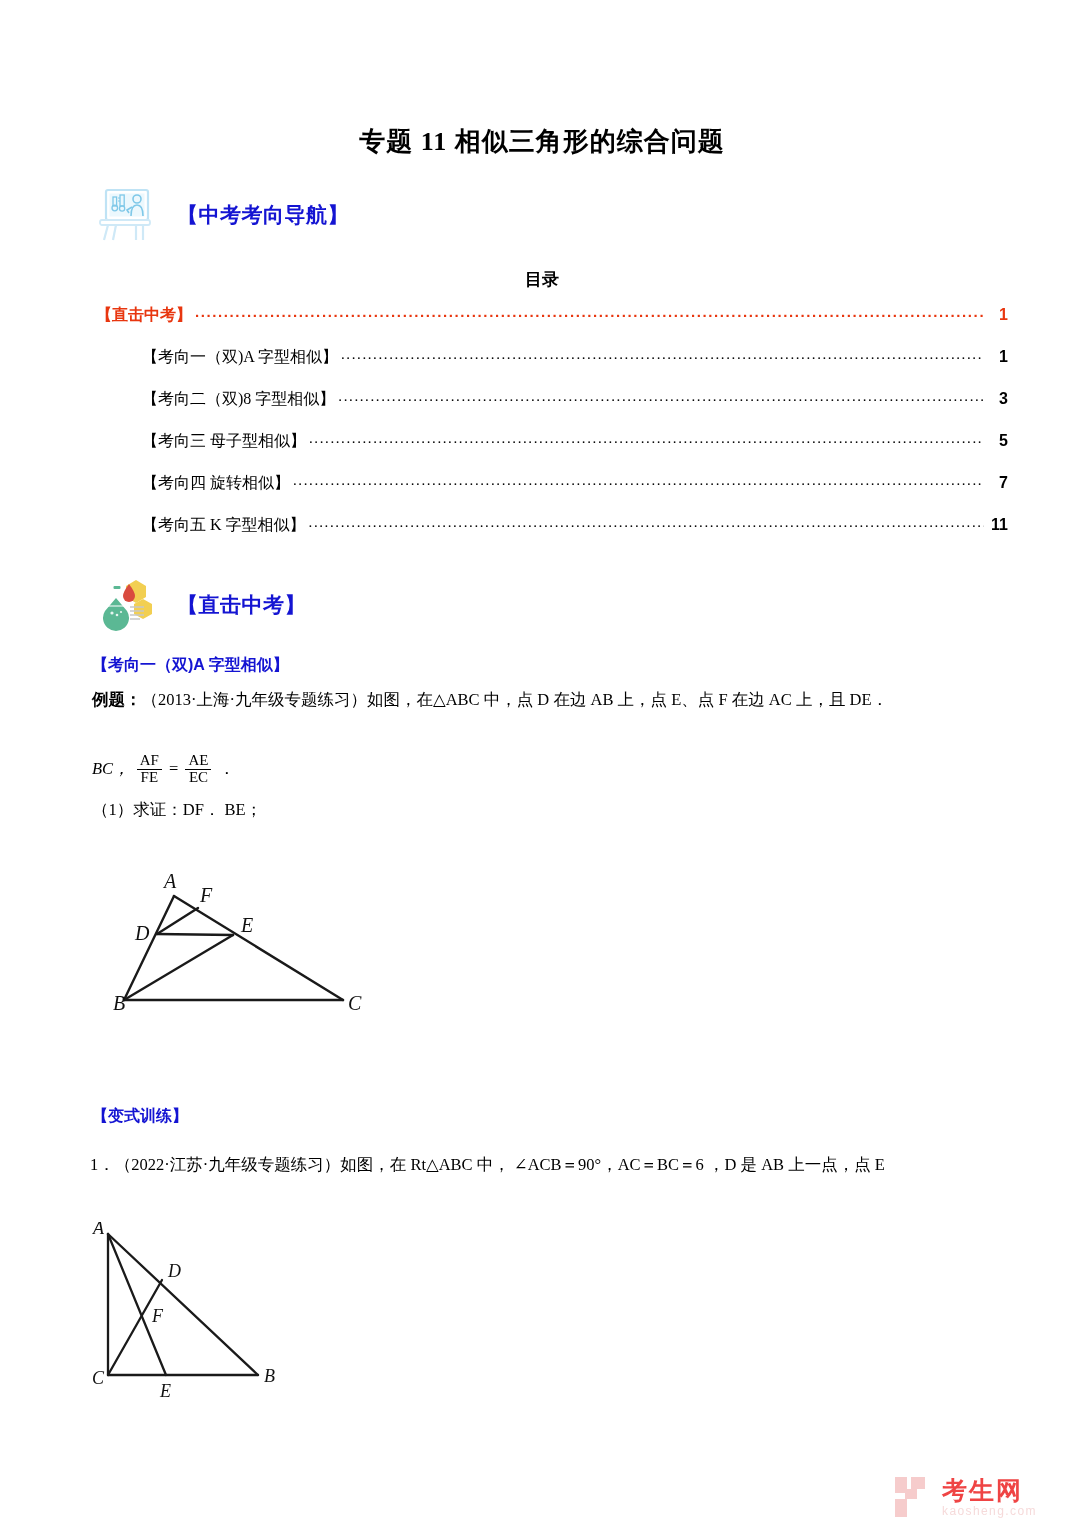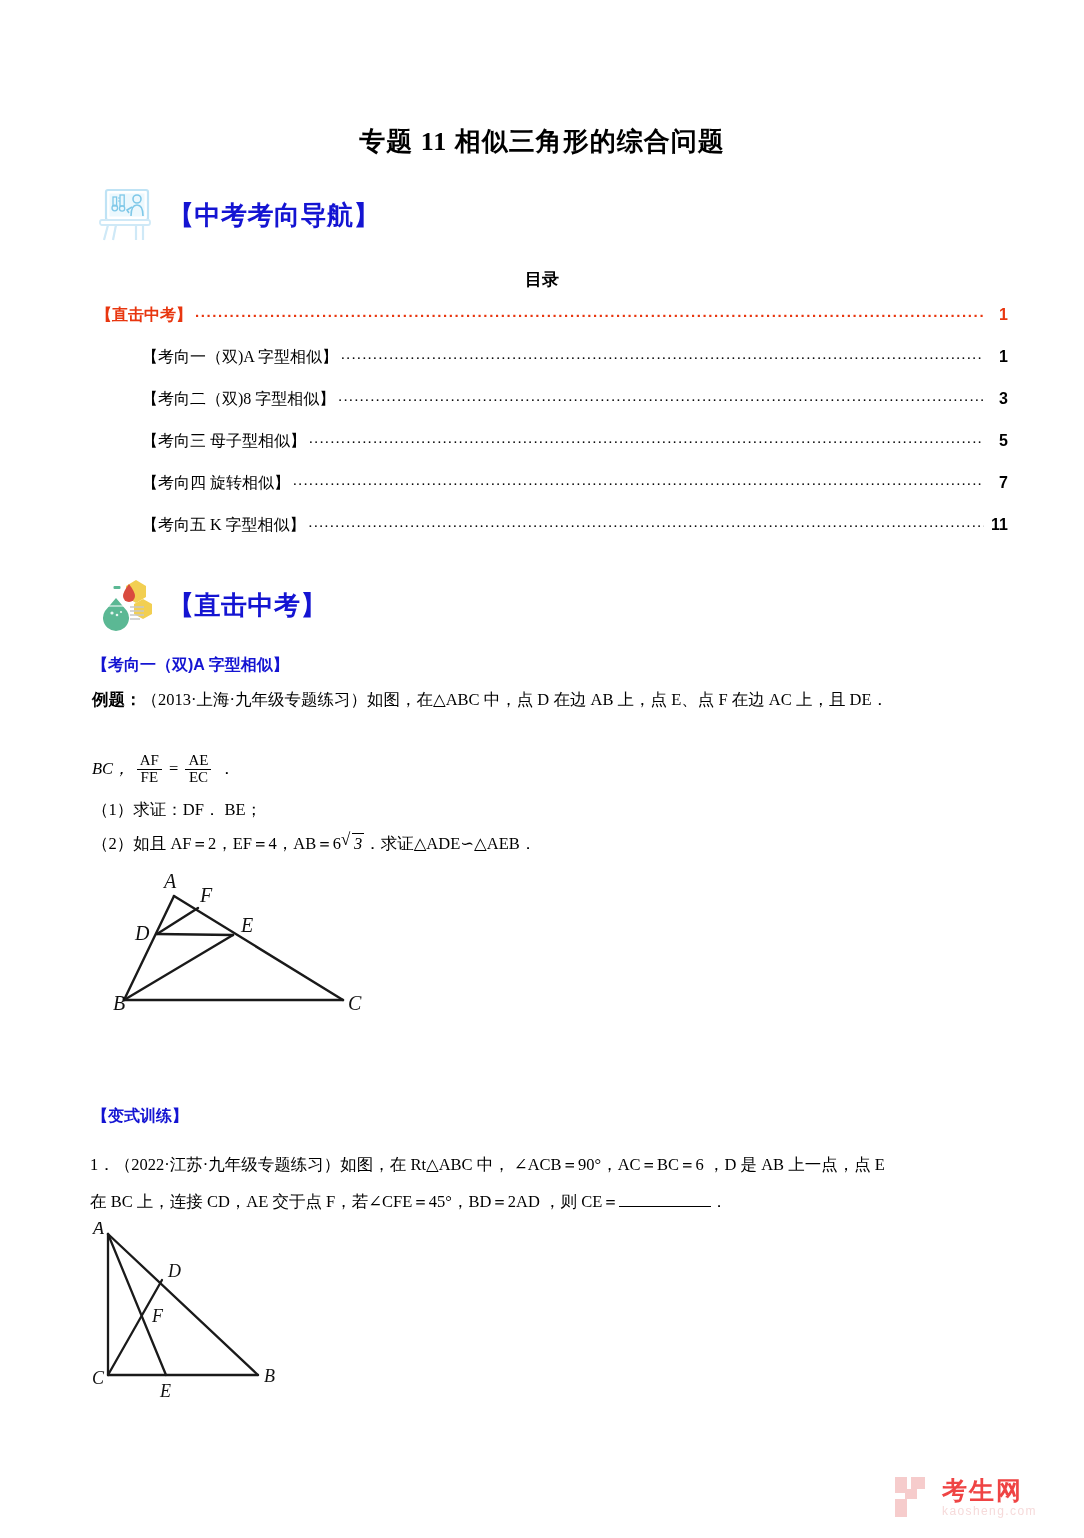--- a/index.html
+++ b/index.html
@@ -40,24 +40,24 @@
     display: flex;
     align-items: center;
   }
   .icon-heading .icon-box {
     width: 62px;
     height: 58px;
     flex: 0 0 62px;
     position: relative;
   }
   .icon-heading .heading-text {
-    font-size: 26px;
+    font-size: 21px;
     font-weight: bold;
     color: #1414d2;
-    margin-left: 10px;
+    margin-left: 19px;
     font-family: "Liberation Sans", "DejaVu Sans", sans-serif;
     letter-spacing: 0.5px;
   }
 
   #heading-nav { top: 186px; left: 96px; }
   #heading-exam { top: 576px; left: 96px; }
 
   
   .toc-title {
     position: absolute;
@@ -327,23 +327,20 @@
     <span>=</span>
     <span class="frac">
       <span class="num">AE</span>
       <span class="den">EC</span>
     </span>
     <span>．</span>
   </div>
 
   <div class="body-line" style="top:800px; left:92px;">（1）求证：DF．  BE；</div>
 
-  <div class="body-line" style="top:832px; left:92px;">
-    <span>（2）如且 AF＝2，EF＝4，AB＝6</span><span class="sqrt"><span class="rad">3</span></span><span>．求证△ADE∽△AEB．</span>
-  </div>
 
   <div class="figure" style="top:870px; left:100px;">
     <svg width="300" height="160" viewBox="0 0 300 160">
 
       <g stroke="#1a1a1a" stroke-width="2.4" fill="none" stroke-linecap="round">
         <path d="M74 26 L24 130"></path>
         <path d="M24 130 L243 130"></path>
         <path d="M243 130 L74 26"></path>
         <path d="M57 64 L133 65"></path>
         <path d="M57 64 L98 38"></path>
@@ -359,23 +356,20 @@
       </g>
     </svg>
   </div>
 
   <div class="sub-head" id="biansh-1">【变式训练】</div>
 
   <div class="body-line" style="top:1155px; left:90px;">
     <span>1．</span><span>（2022·江苏·九年级专题练习）</span><span>如图，在 Rt△ABC 中， ∠ACB＝90°，AC＝BC＝6 ，D 是 AB 上一点，点 E</span>
   </div>
 
-  <div class="body-line" style="top:1192px; left:90px;">
-    <span>在 BC 上，连接 CD，AE 交于点 F，若∠CFE＝45°，BD＝2AD ，则 CE＝</span><span class="blank-line"></span><span>．</span>
-  </div>
 
   <div class="figure" style="top:1222px; left:88px;">
     <svg width="240" height="200" viewBox="0 0 240 200">
 
       <g stroke="#1a1a1a" stroke-width="2.3" fill="none" stroke-linecap="round">
         <path d="M20 12 L20 153"></path>
         <path d="M20 153 L170 153"></path>
         <path d="M170 153 L20 12"></path>
         <path d="M20 12 L78 153"></path>
         <path d="M20 153 L74 58"></path>

